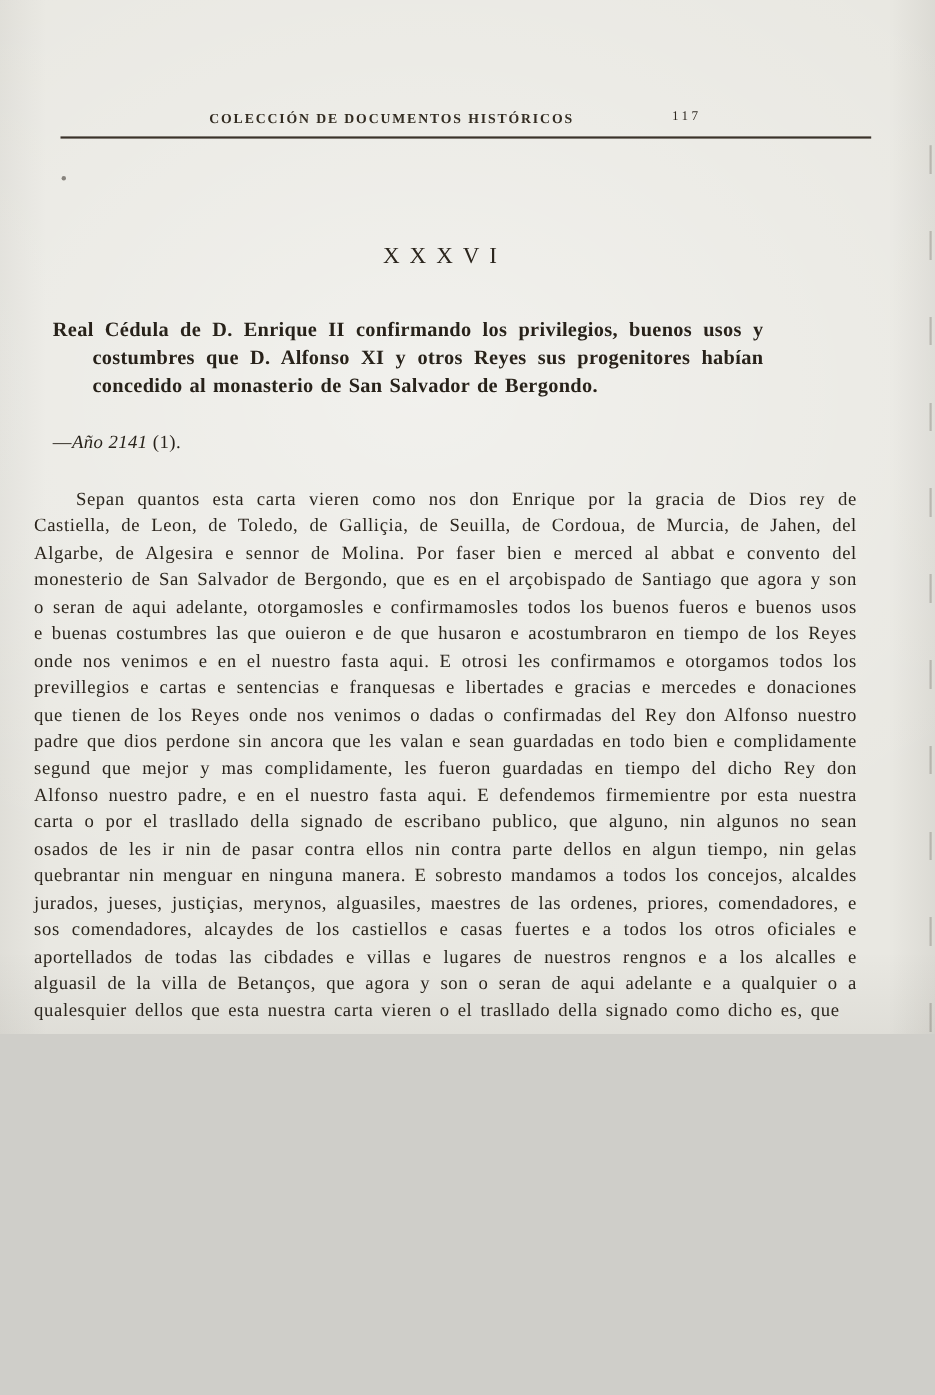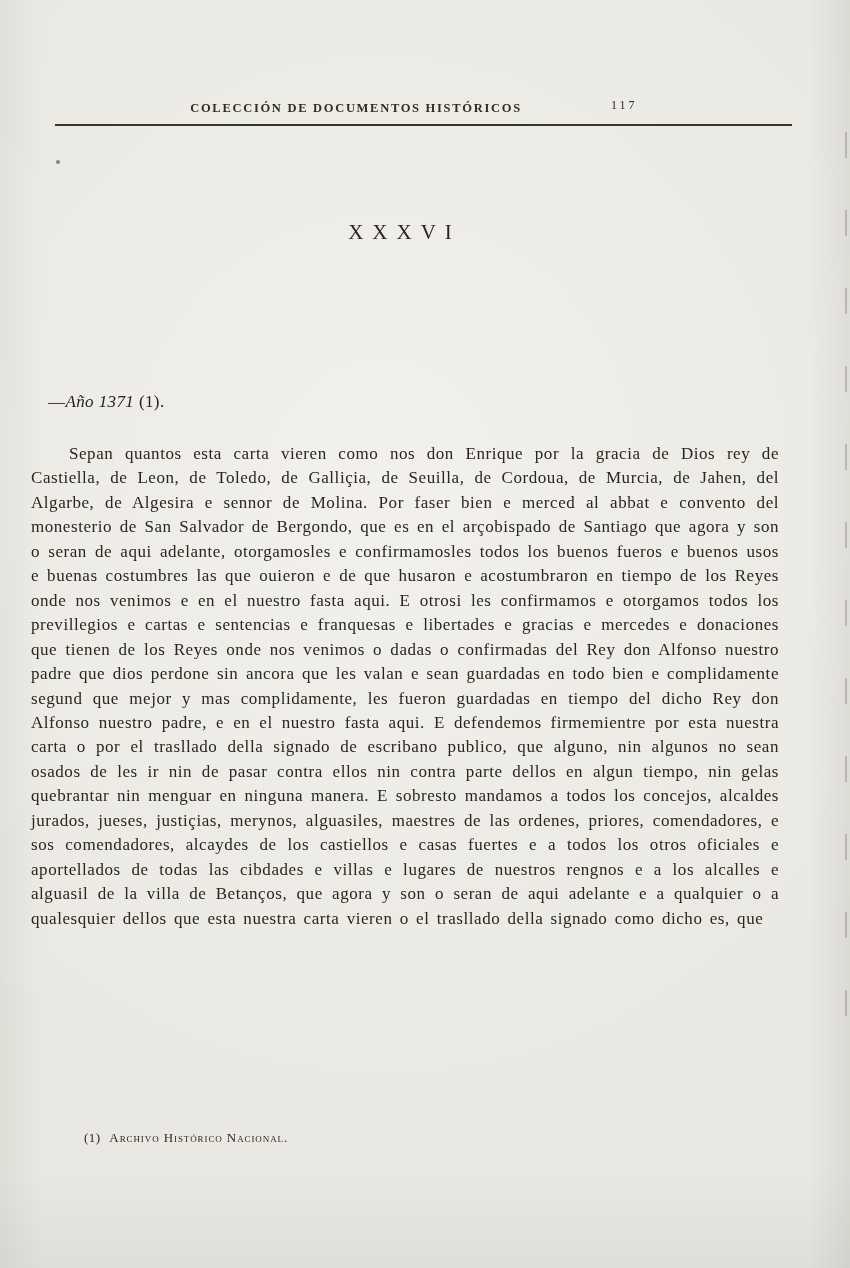--- a/index.html
+++ b/index.html
@@ -1,21 +1,21 @@
 <!DOCTYPE html>
 <html><head>
 <meta charset="utf-8">
 <style>
   * { margin:0; padding:0; box-sizing:border-box; }
   html, body { background:#cfcec9; }
   body { font-family:"Liberation Serif","DejaVu Serif",serif; }
 
   .page {
     position:relative;
-    width:850px; height:1268px;
+    width:850px; height:940px;
     margin:0 auto;
     color:#2b251d;
     background-color:#e9e8e2;
     background-image:
       radial-gradient(ellipse 120% 85% at 45% 38%, rgba(255,255,255,0.38), rgba(255,255,255,0) 62%),
       linear-gradient(to right, rgba(40,34,26,0.05), rgba(0,0,0,0) 5%, rgba(0,0,0,0) 95%, rgba(40,34,26,0.07)),
       linear-gradient(to bottom, rgba(0,0,0,0) 92%, rgba(40,34,26,0.05));
     overflow:hidden;
   }
 
@@ -104,22 +104,25 @@
 
   <span class="folio">117</span>
 
   <div class="head-rule"></div>
 
   <div class="speck"></div>
   <div class="edge-marks"></div>
 
   <h1 class="section-number">XXXVI</h1>
 
+  <h2 class="doc-title">
+    <span>Real Cédula de D. Enrique II confirmando los privilegios, buenos usos y costumbres que D. Alfonso XI y otros Reyes sus progenitores habían concedido al monasterio de San Salvador de Bergondo.</span>
+  </h2>
 
-  <p class="dateline"><span>—</span><span class="it">Año 1371</span><span> (1).</span></p>
+  <p class="dateline"><span>—</span><span class="it">Año 2141</span><span> (1).</span></p>
 
   <p class="body-text">Sepan quantos esta carta vieren como nos don Enrique por la gracia de Dios rey de Castiella, de Leon, de Toledo, de Galliçia, de Seuilla, de Cordoua, de Murcia, de Jahen, del Algarbe, de Algesira e sennor de Molina. Por faser bien e merced al abbat e convento del monesterio de San Salvador de Bergondo, que es en el arçobispado de Santiago que agora y son o seran de aqui adelante, otorgamosles e confirmamosles todos los buenos fueros e buenos usos e buenas costumbres las que ouieron e de que husaron e acostumbraron en tiempo de los Reyes onde nos venimos e en el nuestro fasta aqui. E otrosi les confirmamos e otorgamos todos los previllegios e cartas e sentencias e franquesas e libertades e gracias e mercedes e donaciones que tienen de los Reyes onde nos venimos o dadas o confirmadas del Rey don Alfonso nuestro padre que dios perdone sin ancora que les valan e sean guardadas en todo bien e complidamente segund que mejor y mas complidamente, les fueron guardadas en tiempo del dicho Rey don Alfonso nuestro padre, e en el nuestro fasta aqui. E defendemos firmemientre por esta nuestra carta o por el trasllado della signado de escribano publico, que alguno, nin algunos no sean osados de les ir nin de pasar contra ellos nin contra parte dellos en algun tiempo, nin gelas quebrantar nin menguar en ninguna manera. E sobresto mandamos a todos los concejos, alcaldes jurados, jueses, justiçias, merynos, alguasiles, maestres de las ordenes, priores, comendadores, e sos comendadores, alcaydes de los castiellos e casas fuertes e a todos los otros oficiales e aportellados de todas las cibdades e villas e lugares de nuestros rengnos e a los alcalles e alguasil de la villa de Betanços, que agora y son o seran de aqui adelante e a qualquier o a qualesquier dellos que esta nuestra carta vieren o el trasllado della signado como dicho es, que</p>
 
   <div class="footnote">
     <span class="fn-marker">(1)</span><span class="fn-text">Archivo Histórico Nacional.</span>
   </div>
 
 </div>
 
 </body></html>

